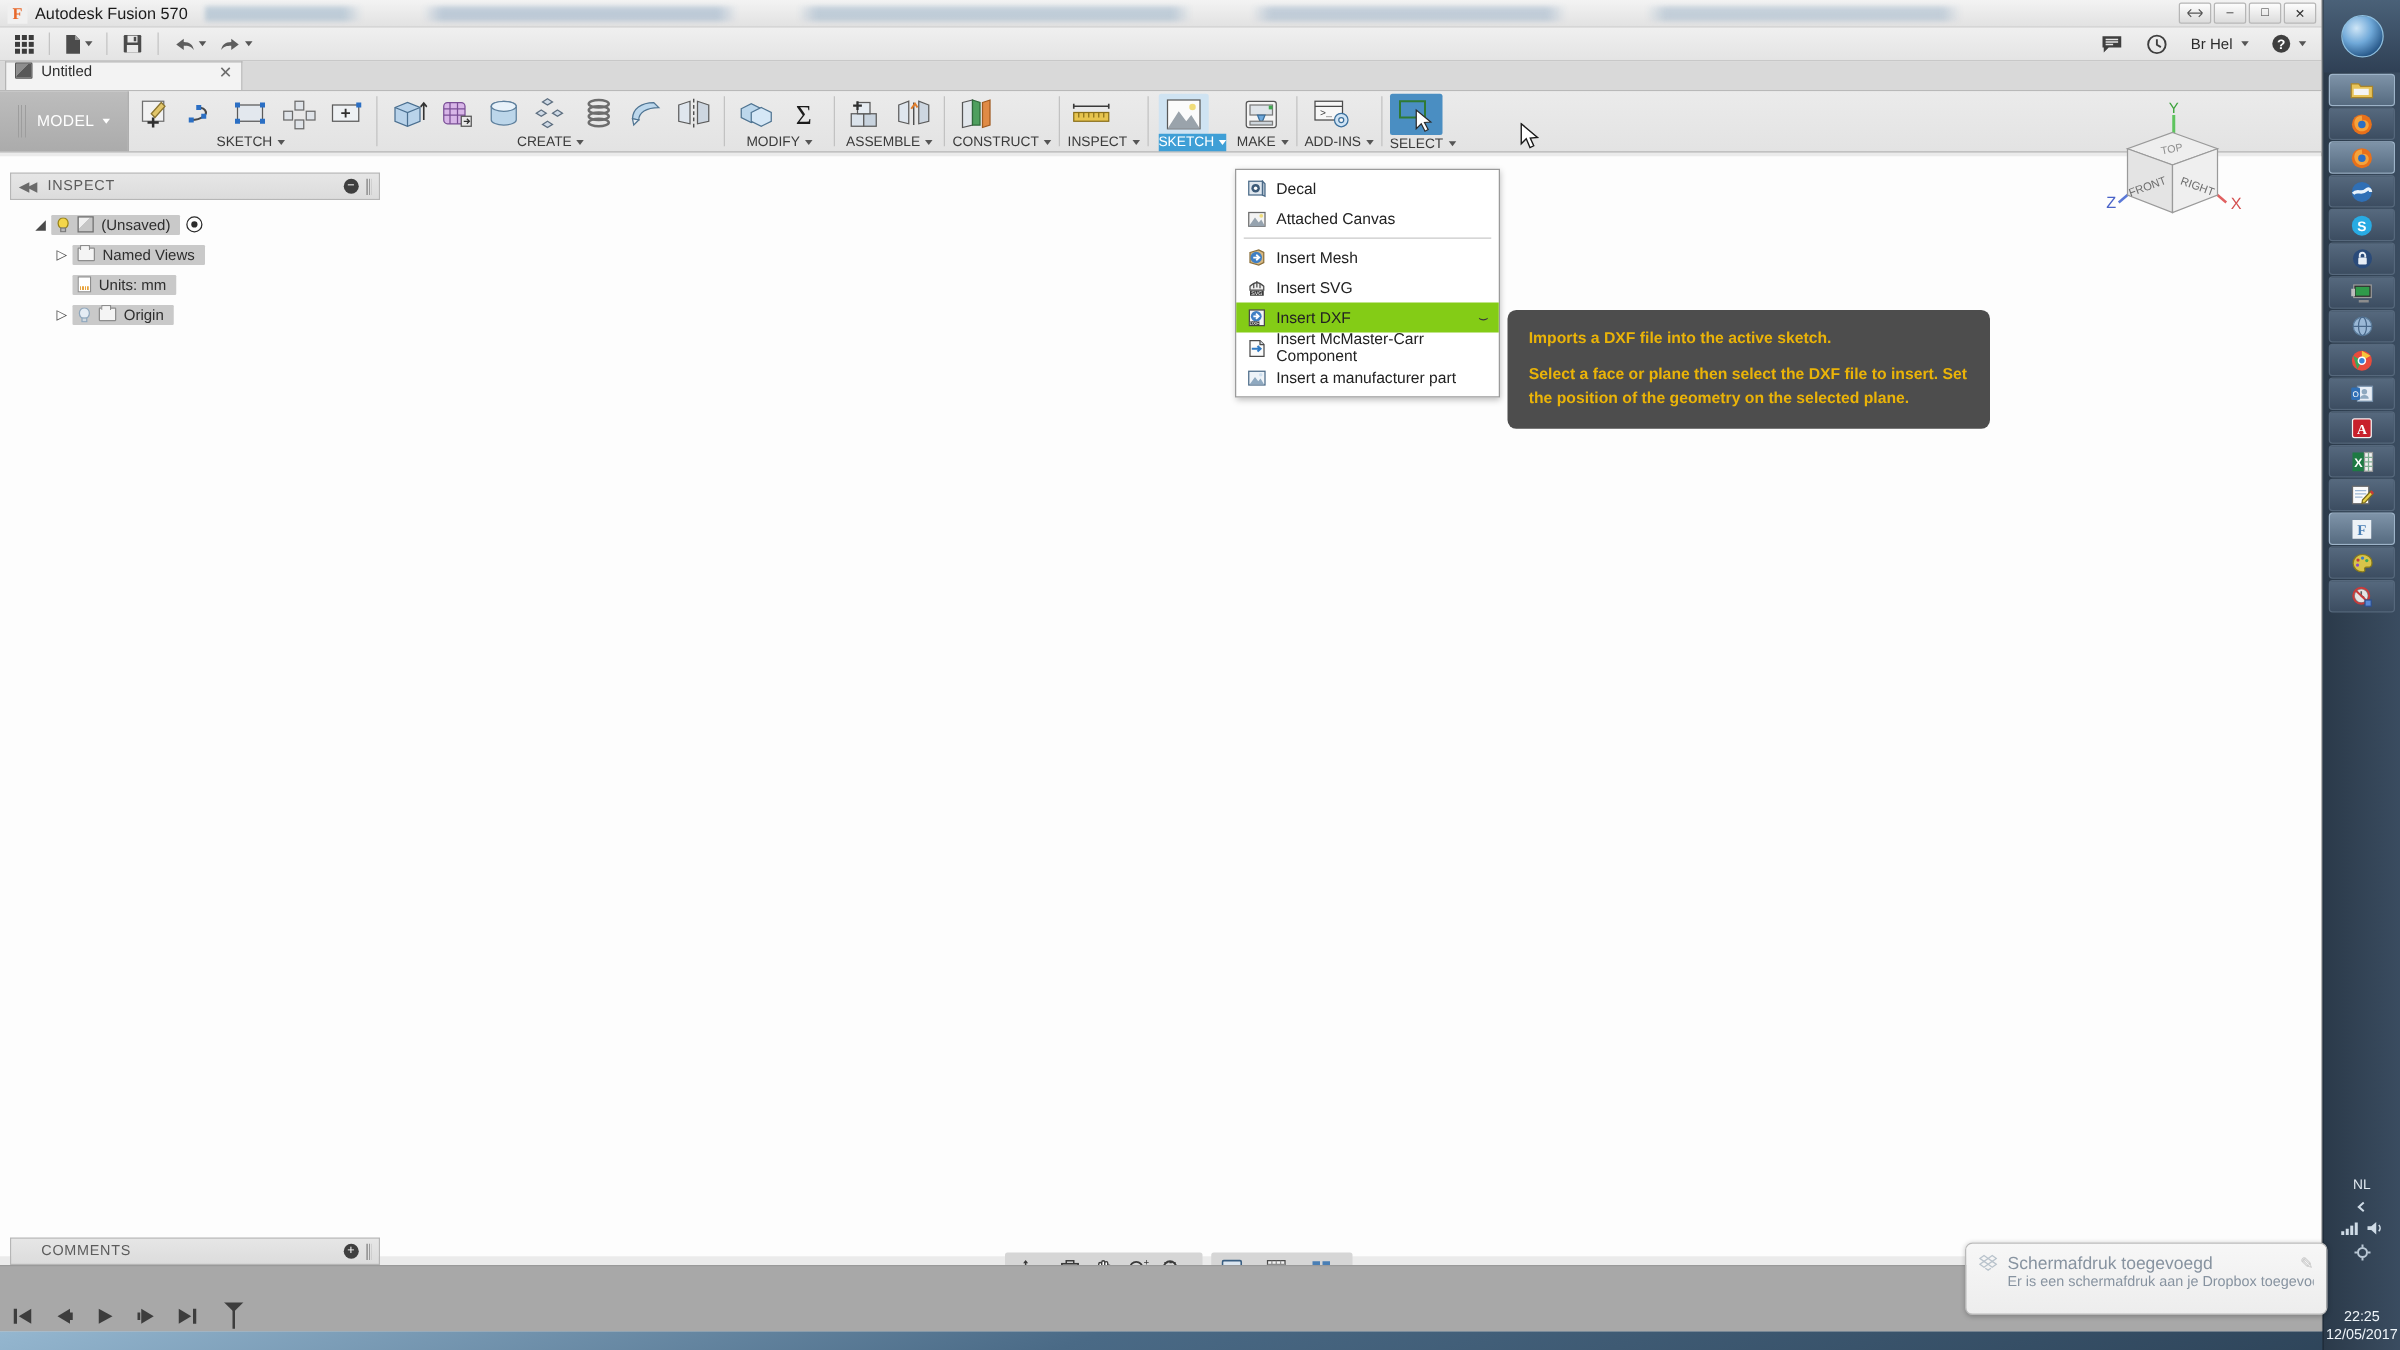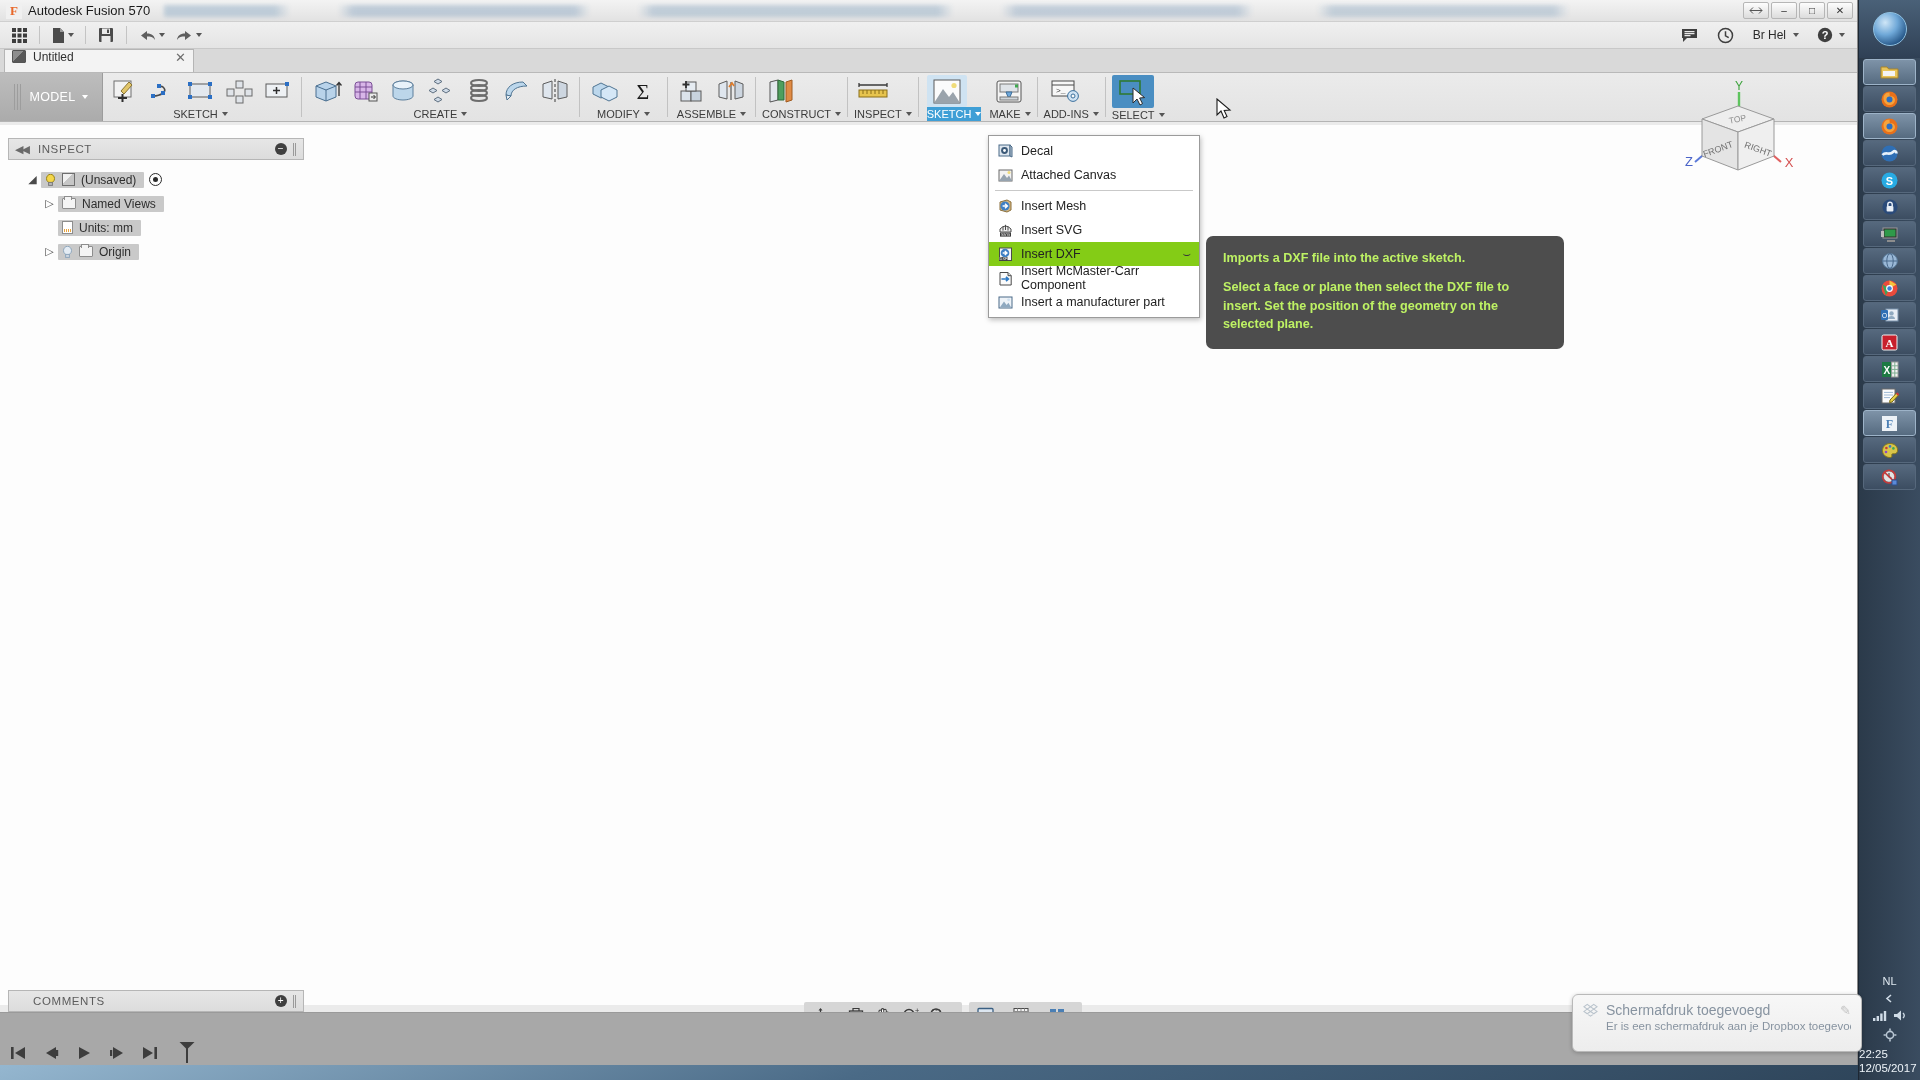--- a/index.html
+++ b/index.html
@@ -169,22 +169,22 @@
   }
   .mi { height:24px; display:flex; align-items:center; gap:8px; padding:0 8px;
     font-size:12.5px; color:#222; position:relative;}
   .mi.hl { background:#84cc16; }
   .mi .sub { margin-left:auto; color:#3a3a3a; font-size:13px; }
   .msep { height:1px; background:#c9c9c9; margin:3px 6px; }
   .mico { width:16px; height:16px; flex:none; display:flex; align-items:center; justify-content:center;}
 
   
   #tooltip {
-    position:absolute; left:1206px; top:236px; width:358px;
-    background:#4d4d4d; color:#bef264; border-radius:7px;
+    position:absolute; left:1206px; top:248px; width:386px;
+    background:#4d4d4d; color:#eab308; border-radius:7px;
     padding:13px 17px 16px; z-index:45; line-height:1.45;
   }
   #tooltip .t1 { font-size:12.6px; font-weight:bold; margin-bottom:11px; }
   #tooltip .t2 { font-size:12.6px; font-weight:bold; }
 
   
   #viewcube { position:absolute; right:58px; top:78px; width:120px; height:110px; }
 
   
   #comments { position:absolute; left:8px; bottom:53px; width:296px; }
@@ -222,21 +222,21 @@
     border:1px solid #8fc0e0; }
   .tbico {
     height:26px; margin:1px 4px; border:1px solid #56687c; border-radius:3px;
     background:linear-gradient(#56697e,#3c4d61);
     display:flex; align-items:center; justify-content:center;
   }
   .tbico.act { background:linear-gradient(#7e93a8,#566b80); border-color:#9db3c8; }
   #taskbar .trayblk { position:absolute; bottom:0; left:0; right:0; }
   .traylang { text-align:center; color:#dfe8f0; font-size:11px; padding:4px 0;}
   .trayrow { display:flex; align-items:center; justify-content:center; gap:6px; padding:3px 0;}
-  .trayclock { text-align:left; color:#eef4f9; font-size:11.5px; line-height:14px; padding:2px 0 5px;}
+  .trayclock { text-align:center; color:#eef4f9; font-size:11.5px; line-height:14px; padding:2px 0 5px;margin-top:33px;}
 
   
   #toast {
     position:absolute; left:1572px; bottom:28px; width:290px; height:58px;
     background:linear-gradient(#f7f7f7,#ededed);
     border:1px solid #b9b9b9; border-radius:6px;
     box-shadow:0 1px 4px rgba(0,0,0,.22);
     padding:7px 10px; z-index:60;
   }
   #toast .hd { display:flex; align-items:center; gap:8px; }

